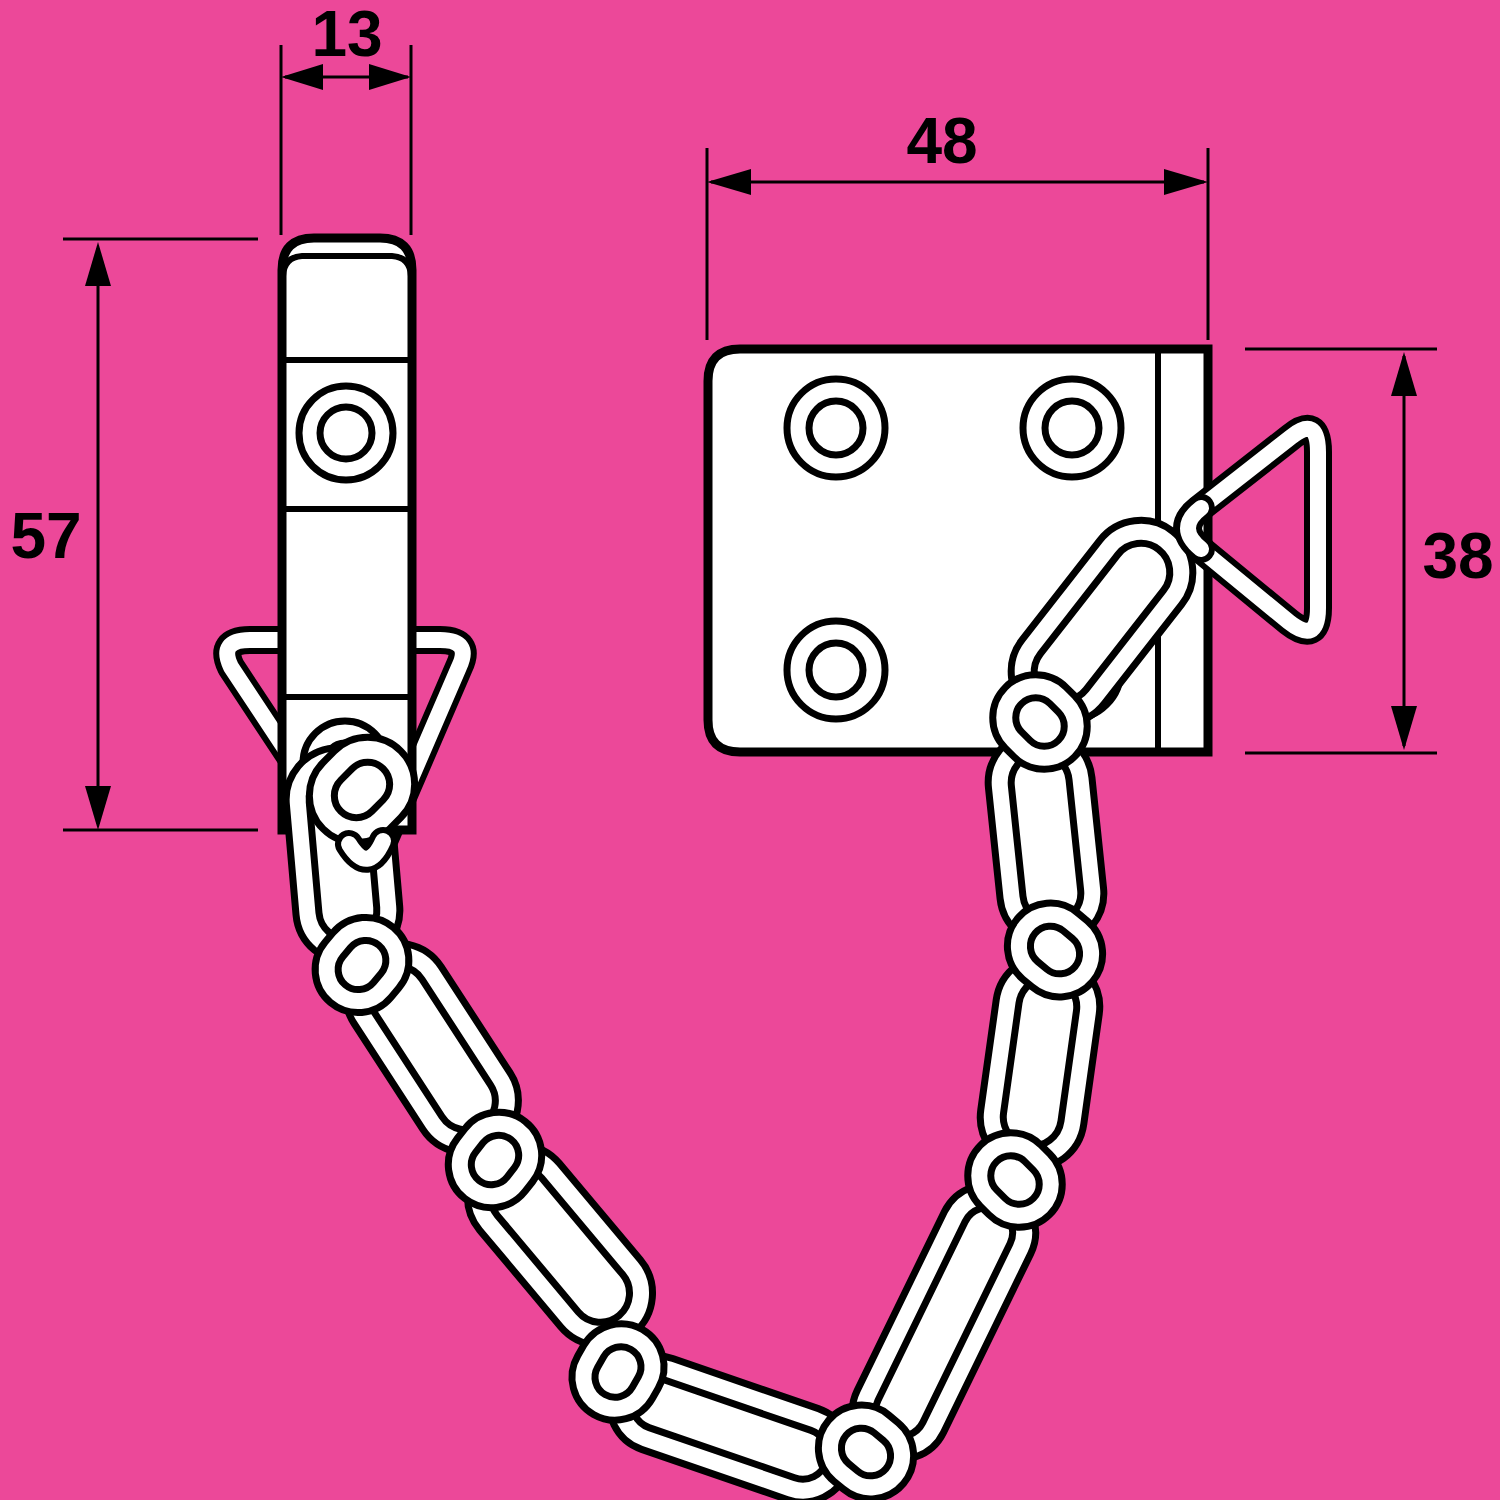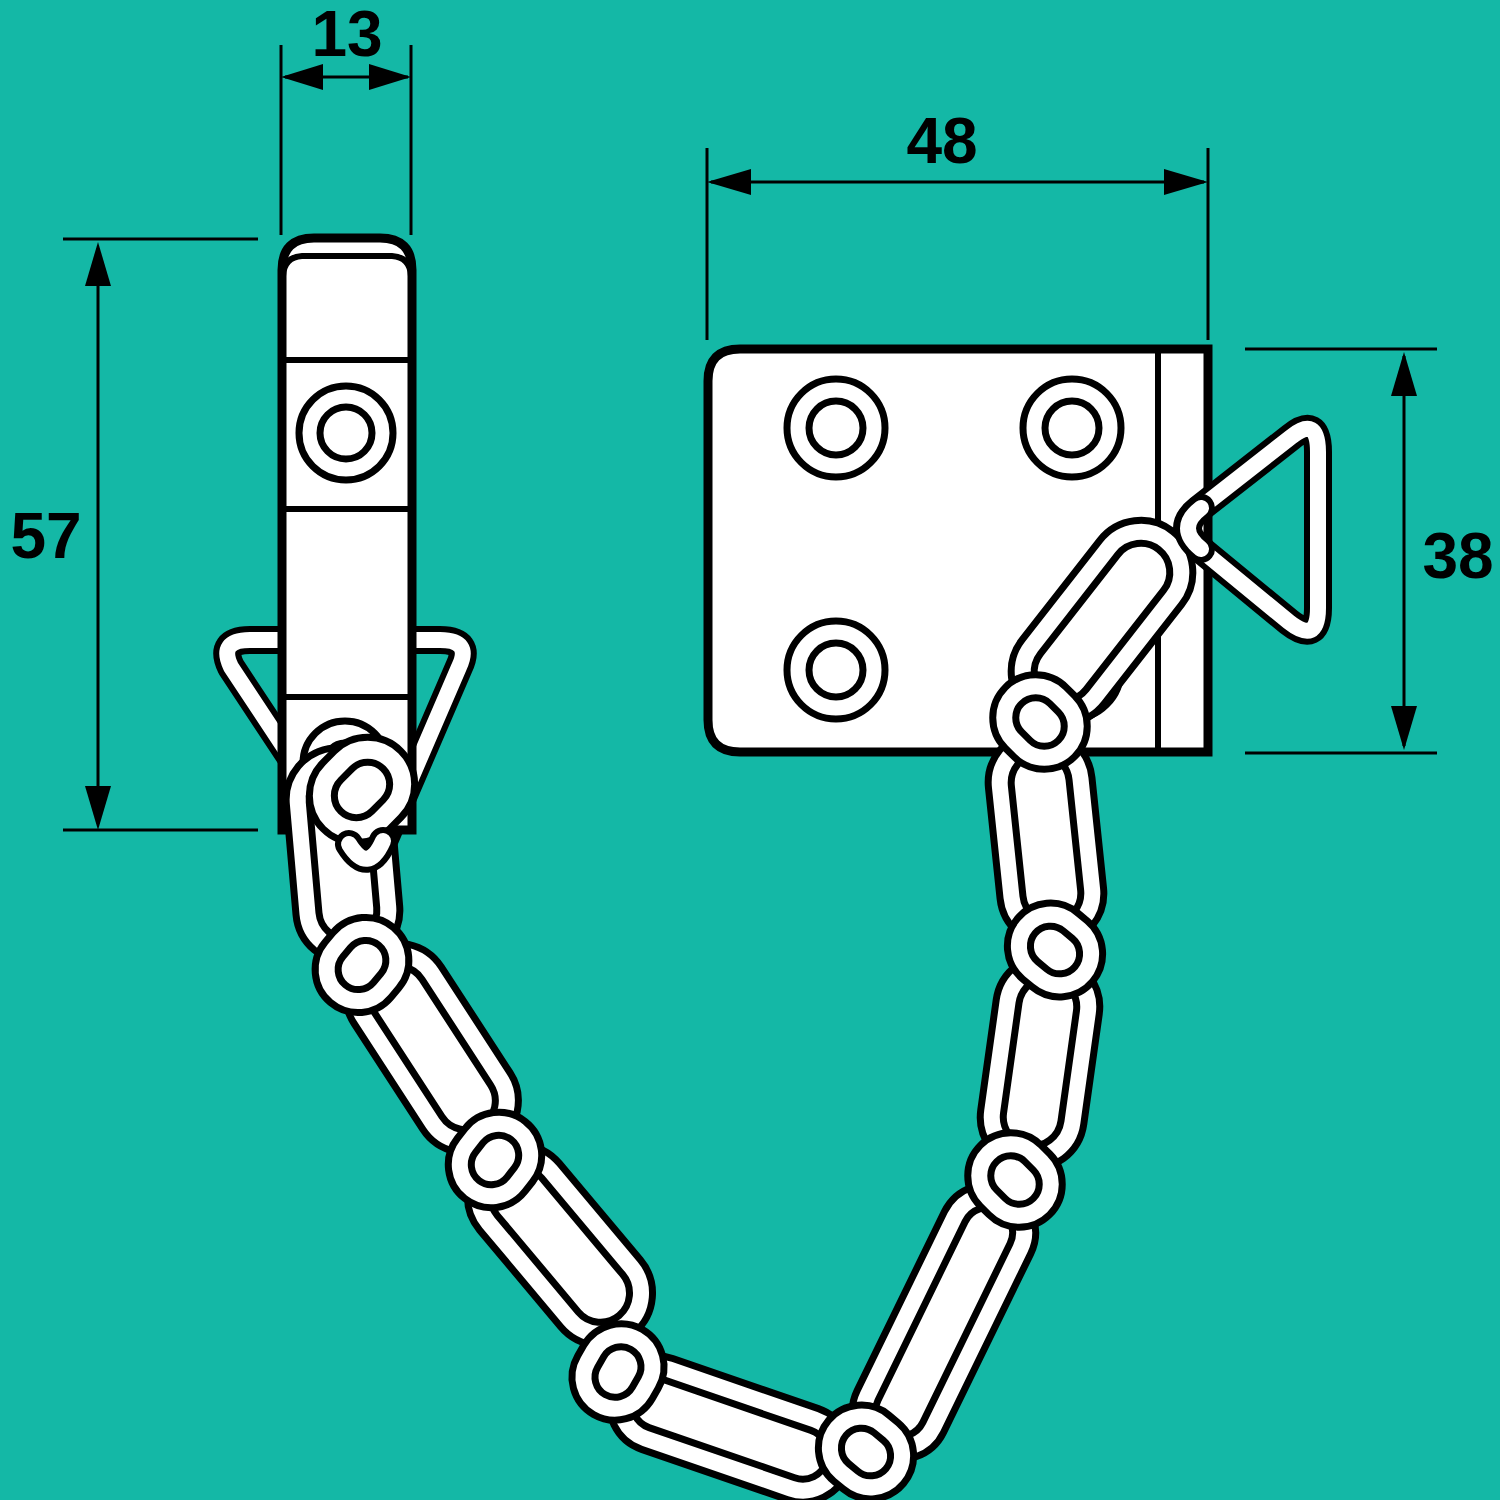--- a/index.html
+++ b/index.html
@@ -1,16 +1,16 @@
 <!DOCTYPE html>
 <html><head>
 <meta charset="utf-8">
 <style>
   html,body{margin:0;padding:0;background:#fff;}
-  .stage{width:1500px;height:1500px;background:#14b8a6;position:relative;overflow:hidden;}
+  .stage{width:1500px;height:1500px;background:#ec4899;position:relative;overflow:hidden;}
   svg{display:block;}
   
   .pl9{stroke:#000;stroke-width:9;fill:#fff;}
   .ln6{stroke:#000;stroke-width:6;fill:none;}
   .ln7{stroke:#000;stroke-width:7;fill:none;}
   .lkw{stroke:#000;stroke-width:7;fill:#fff;}
   .lkn{stroke:#000;stroke-width:7;fill:none;}
   .tri-b{stroke:#000;stroke-width:28;fill:none;stroke-linejoin:round;stroke-linecap:round;}
   .tri-w{stroke:#fff;stroke-width:16;fill:none;stroke-linejoin:round;stroke-linecap:round;}
   .dim{stroke:#000;stroke-width:3;fill:none;}

